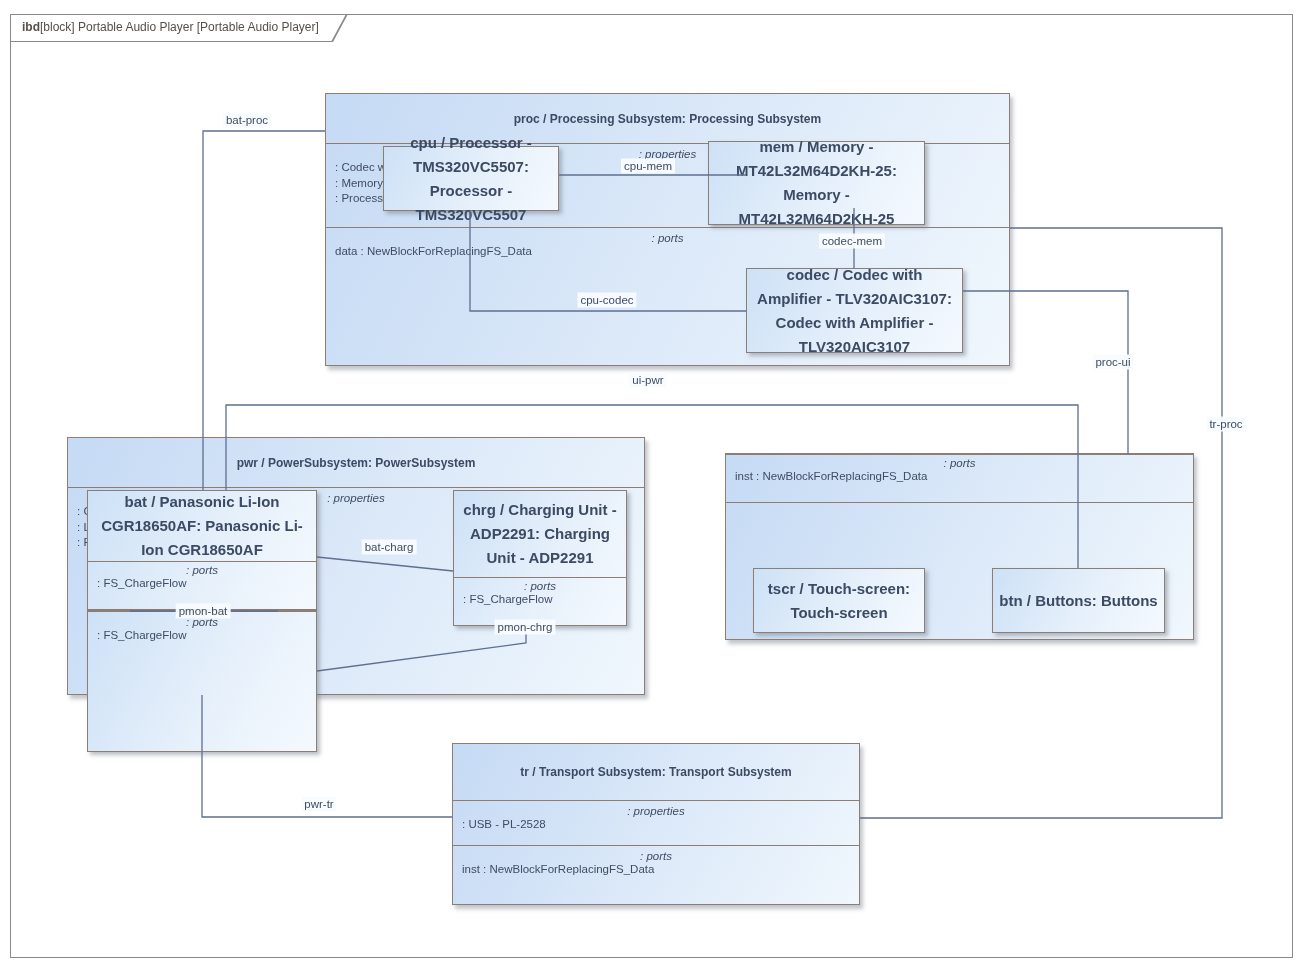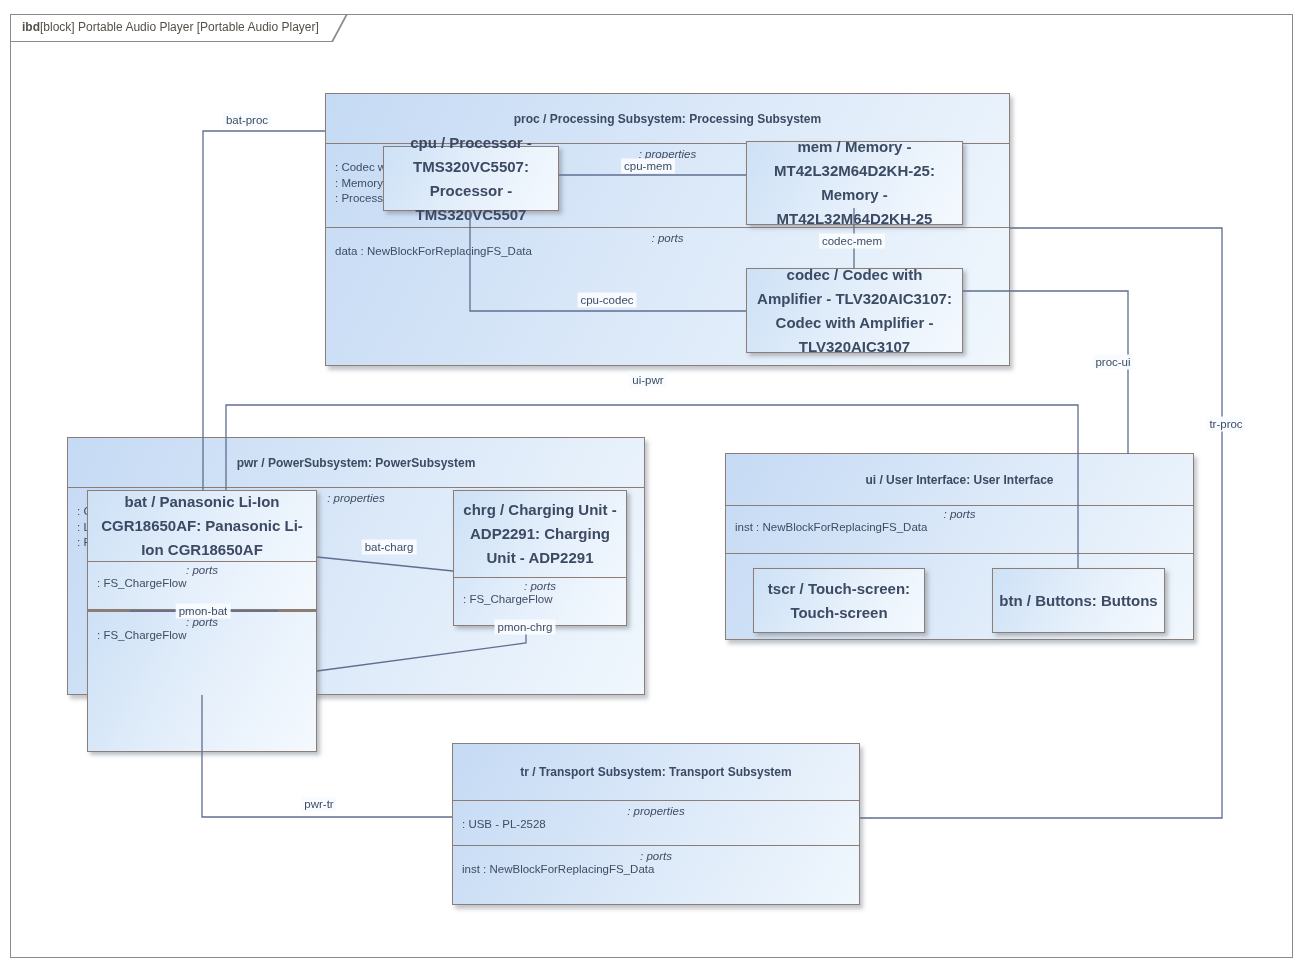--- a/index.html
+++ b/index.html
@@ -56,21 +56,21 @@
       <div class="comp-line">: Processor - TMS320VC5507</div>
     </div>
     <div class="comp" style="height:140px;">
       <div class="comp-heading">: ports</div>
       <div class="comp-line">data : NewBlockForReplacingFS_Data</div>
     </div>
   </div>
   <div class="part" style="left:383px;top:146px;width:176px;height:65px;">
     <div class="name" style="height:100%;">cpu / Processor - TMS320VC5507: Processor - TMS320VC5507</div>
   </div>
-  <div class="part" style="left:746px;top:141px;width:217px;height:84px;">
+  <div class="part" style="left:708px;top:141px;width:217px;height:84px;">
     <div class="name" style="height:100%;">mem / Memory - MT42L32M64D2KH-25: Memory - MT42L32M64D2KH-25</div>
   </div>
   <div class="part" style="left:746px;top:268px;width:217px;height:85px;">
     <div class="name" style="height:100%;">codec / Codec with Amplifier - TLV320AIC3107: Codec with Amplifier - TLV320AIC3107</div>
   </div>
 
   <div class="block" style="left:67px;top:437px;width:578px;height:258px;">
     <div class="hdr" style="height:49px;">pwr / PowerSubsystem: PowerSubsystem</div>
     <div class="comp" style="height:208px;">
       <div class="comp-heading">: properties</div>
@@ -94,21 +94,20 @@
   </div>
   <div class="part" style="left:453px;top:490px;width:174px;height:136px;">
     <div class="name" style="height:86px;">chrg / Charging Unit - ADP2291: Charging Unit - ADP2291</div>
     <div class="comp" style="height:49px;">
       <div class="comp-heading" style="padding-top:2px;">: ports</div>
       <div class="comp-line">: FS_ChargeFlow</div>
     </div>
   </div>
 
   <div class="block" style="left:725px;top:453px;width:469px;height:187px;">
-    <div class="hdr" style="height:51px;">ui / User Interface: User Interface</div>
     <div class="comp" style="height:48px;">
       <div class="comp-heading" style="padding-top:2px;">: ports</div>
       <div class="comp-line">inst : NewBlockForReplacingFS_Data</div>
     </div>
     <div class="comp" style="height:86px;border-top:1px solid #8e7d74;"></div>
   </div>
   <div class="part" style="left:753px;top:568px;width:172px;height:65px;">
     <div class="name" style="height:100%;">tscr / Touch-screen: Touch-screen</div>
   </div>
   <div class="part" style="left:992px;top:568px;width:173px;height:65px;">

